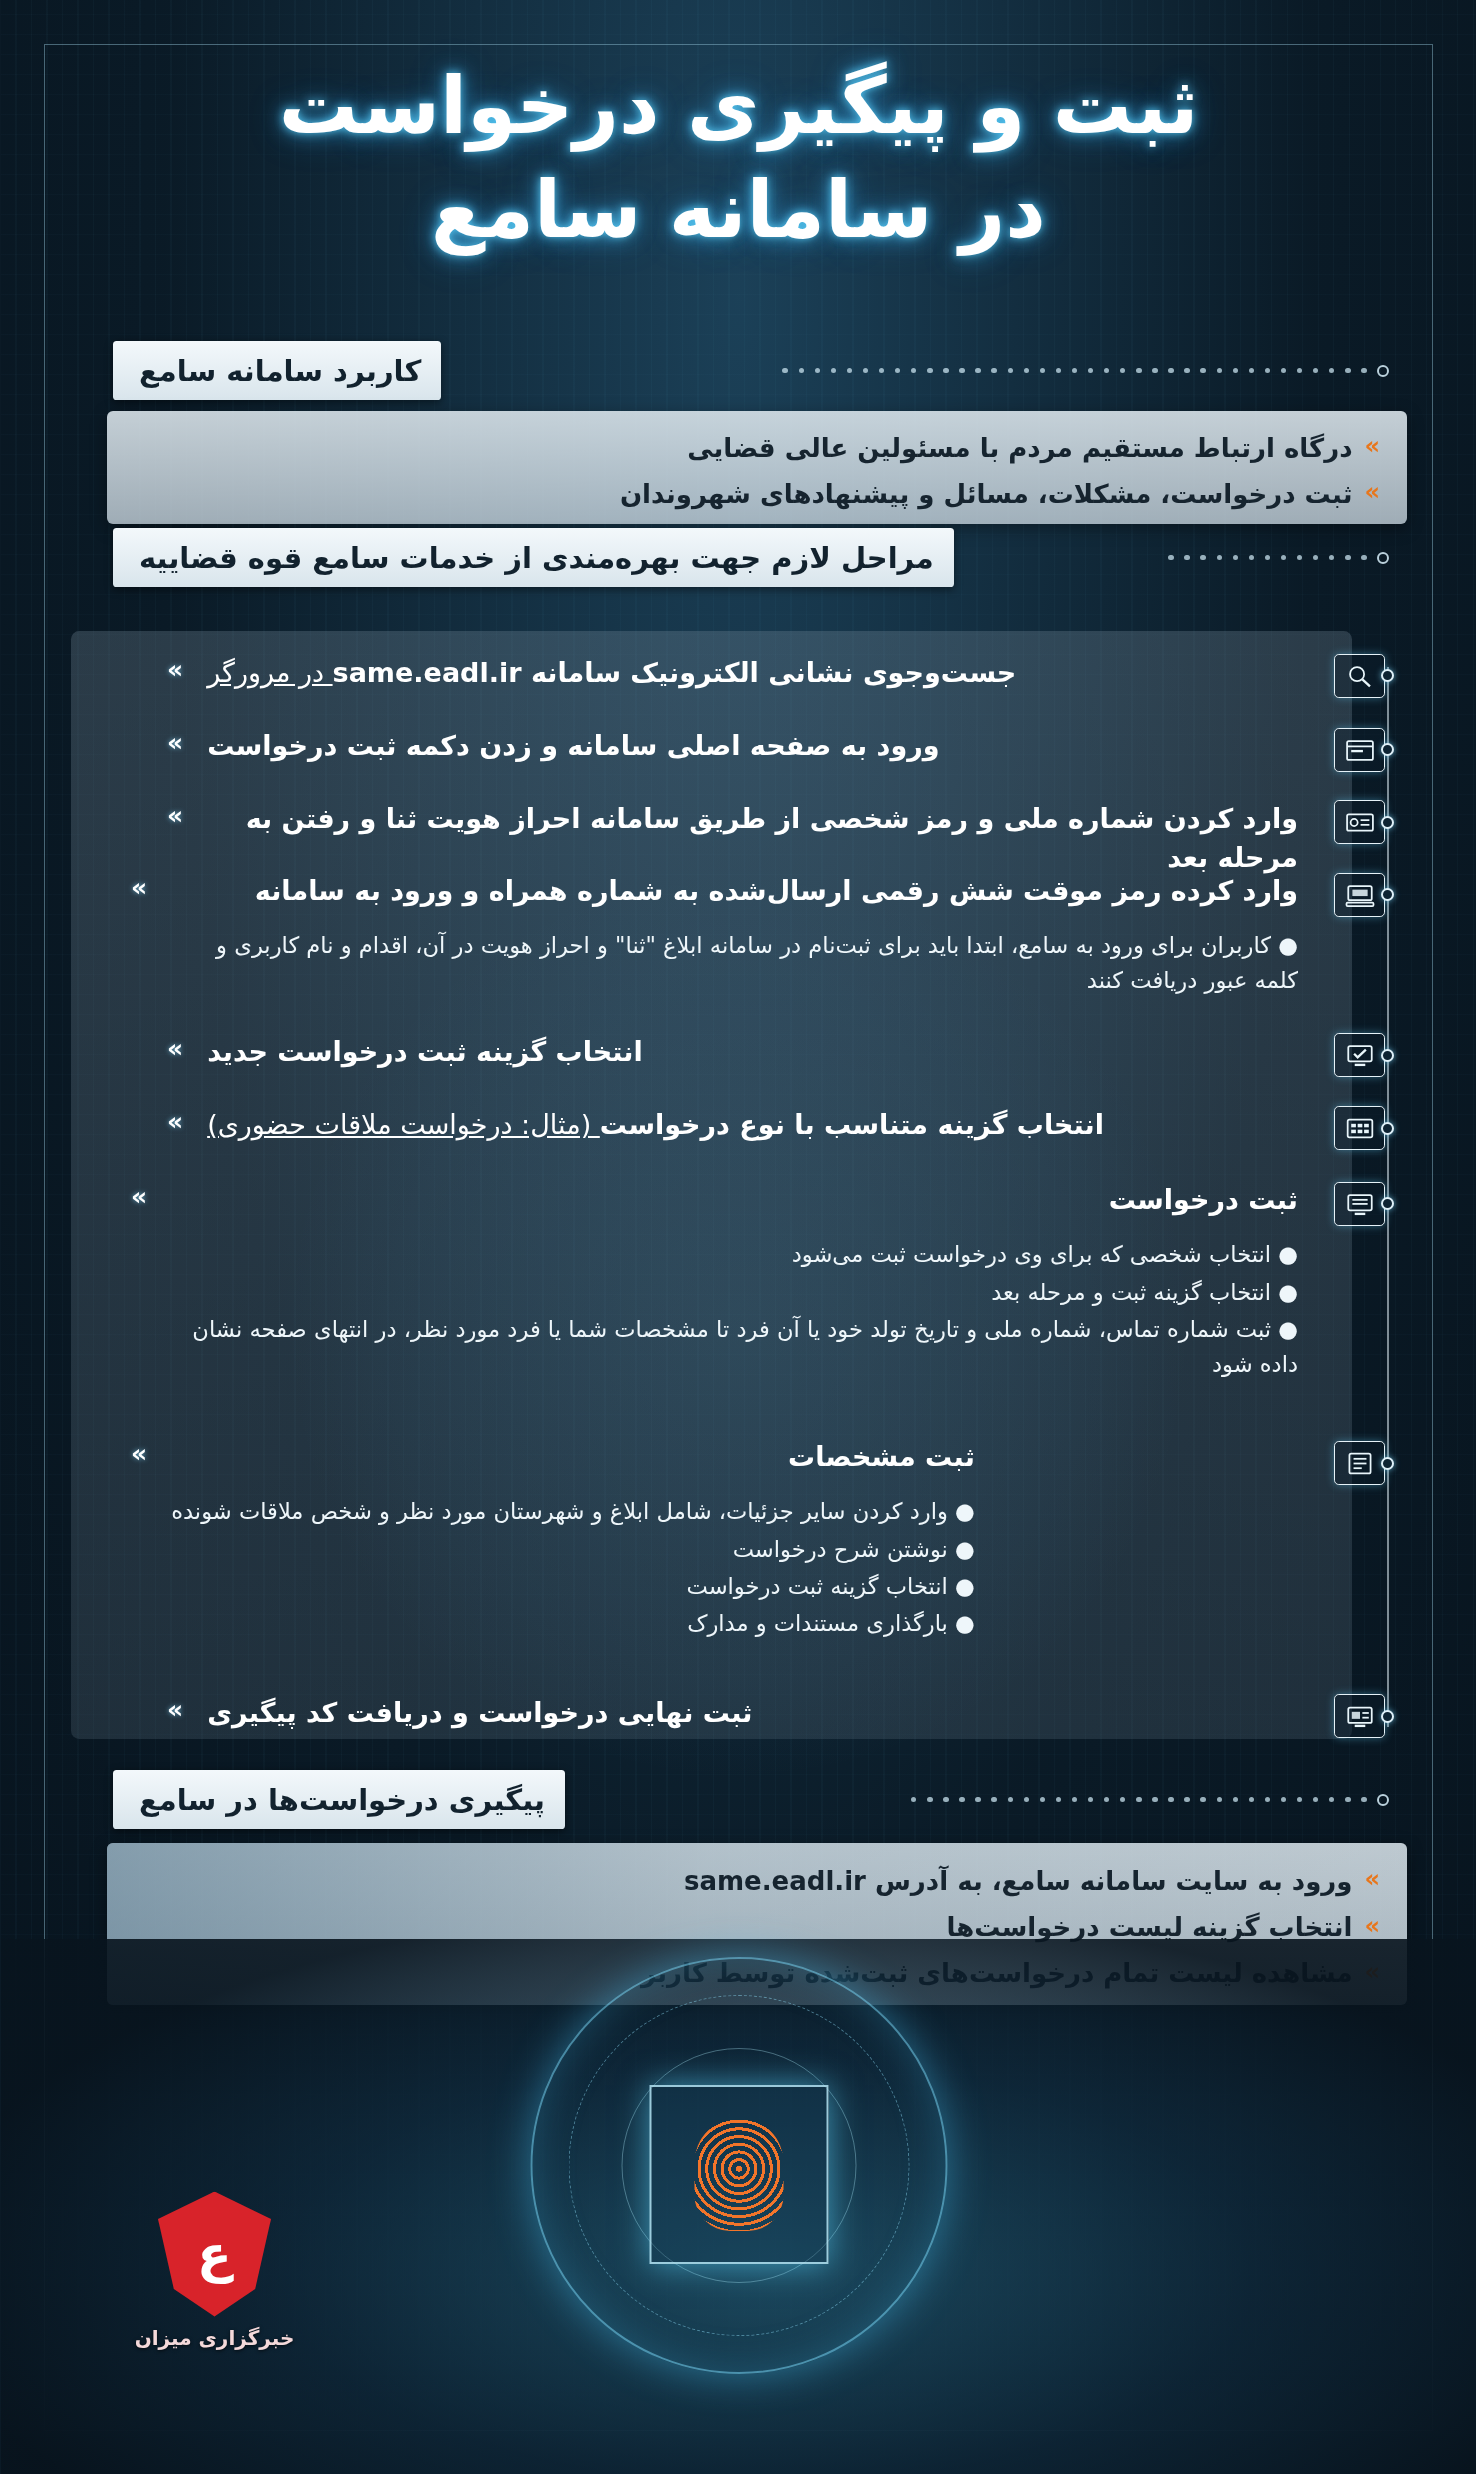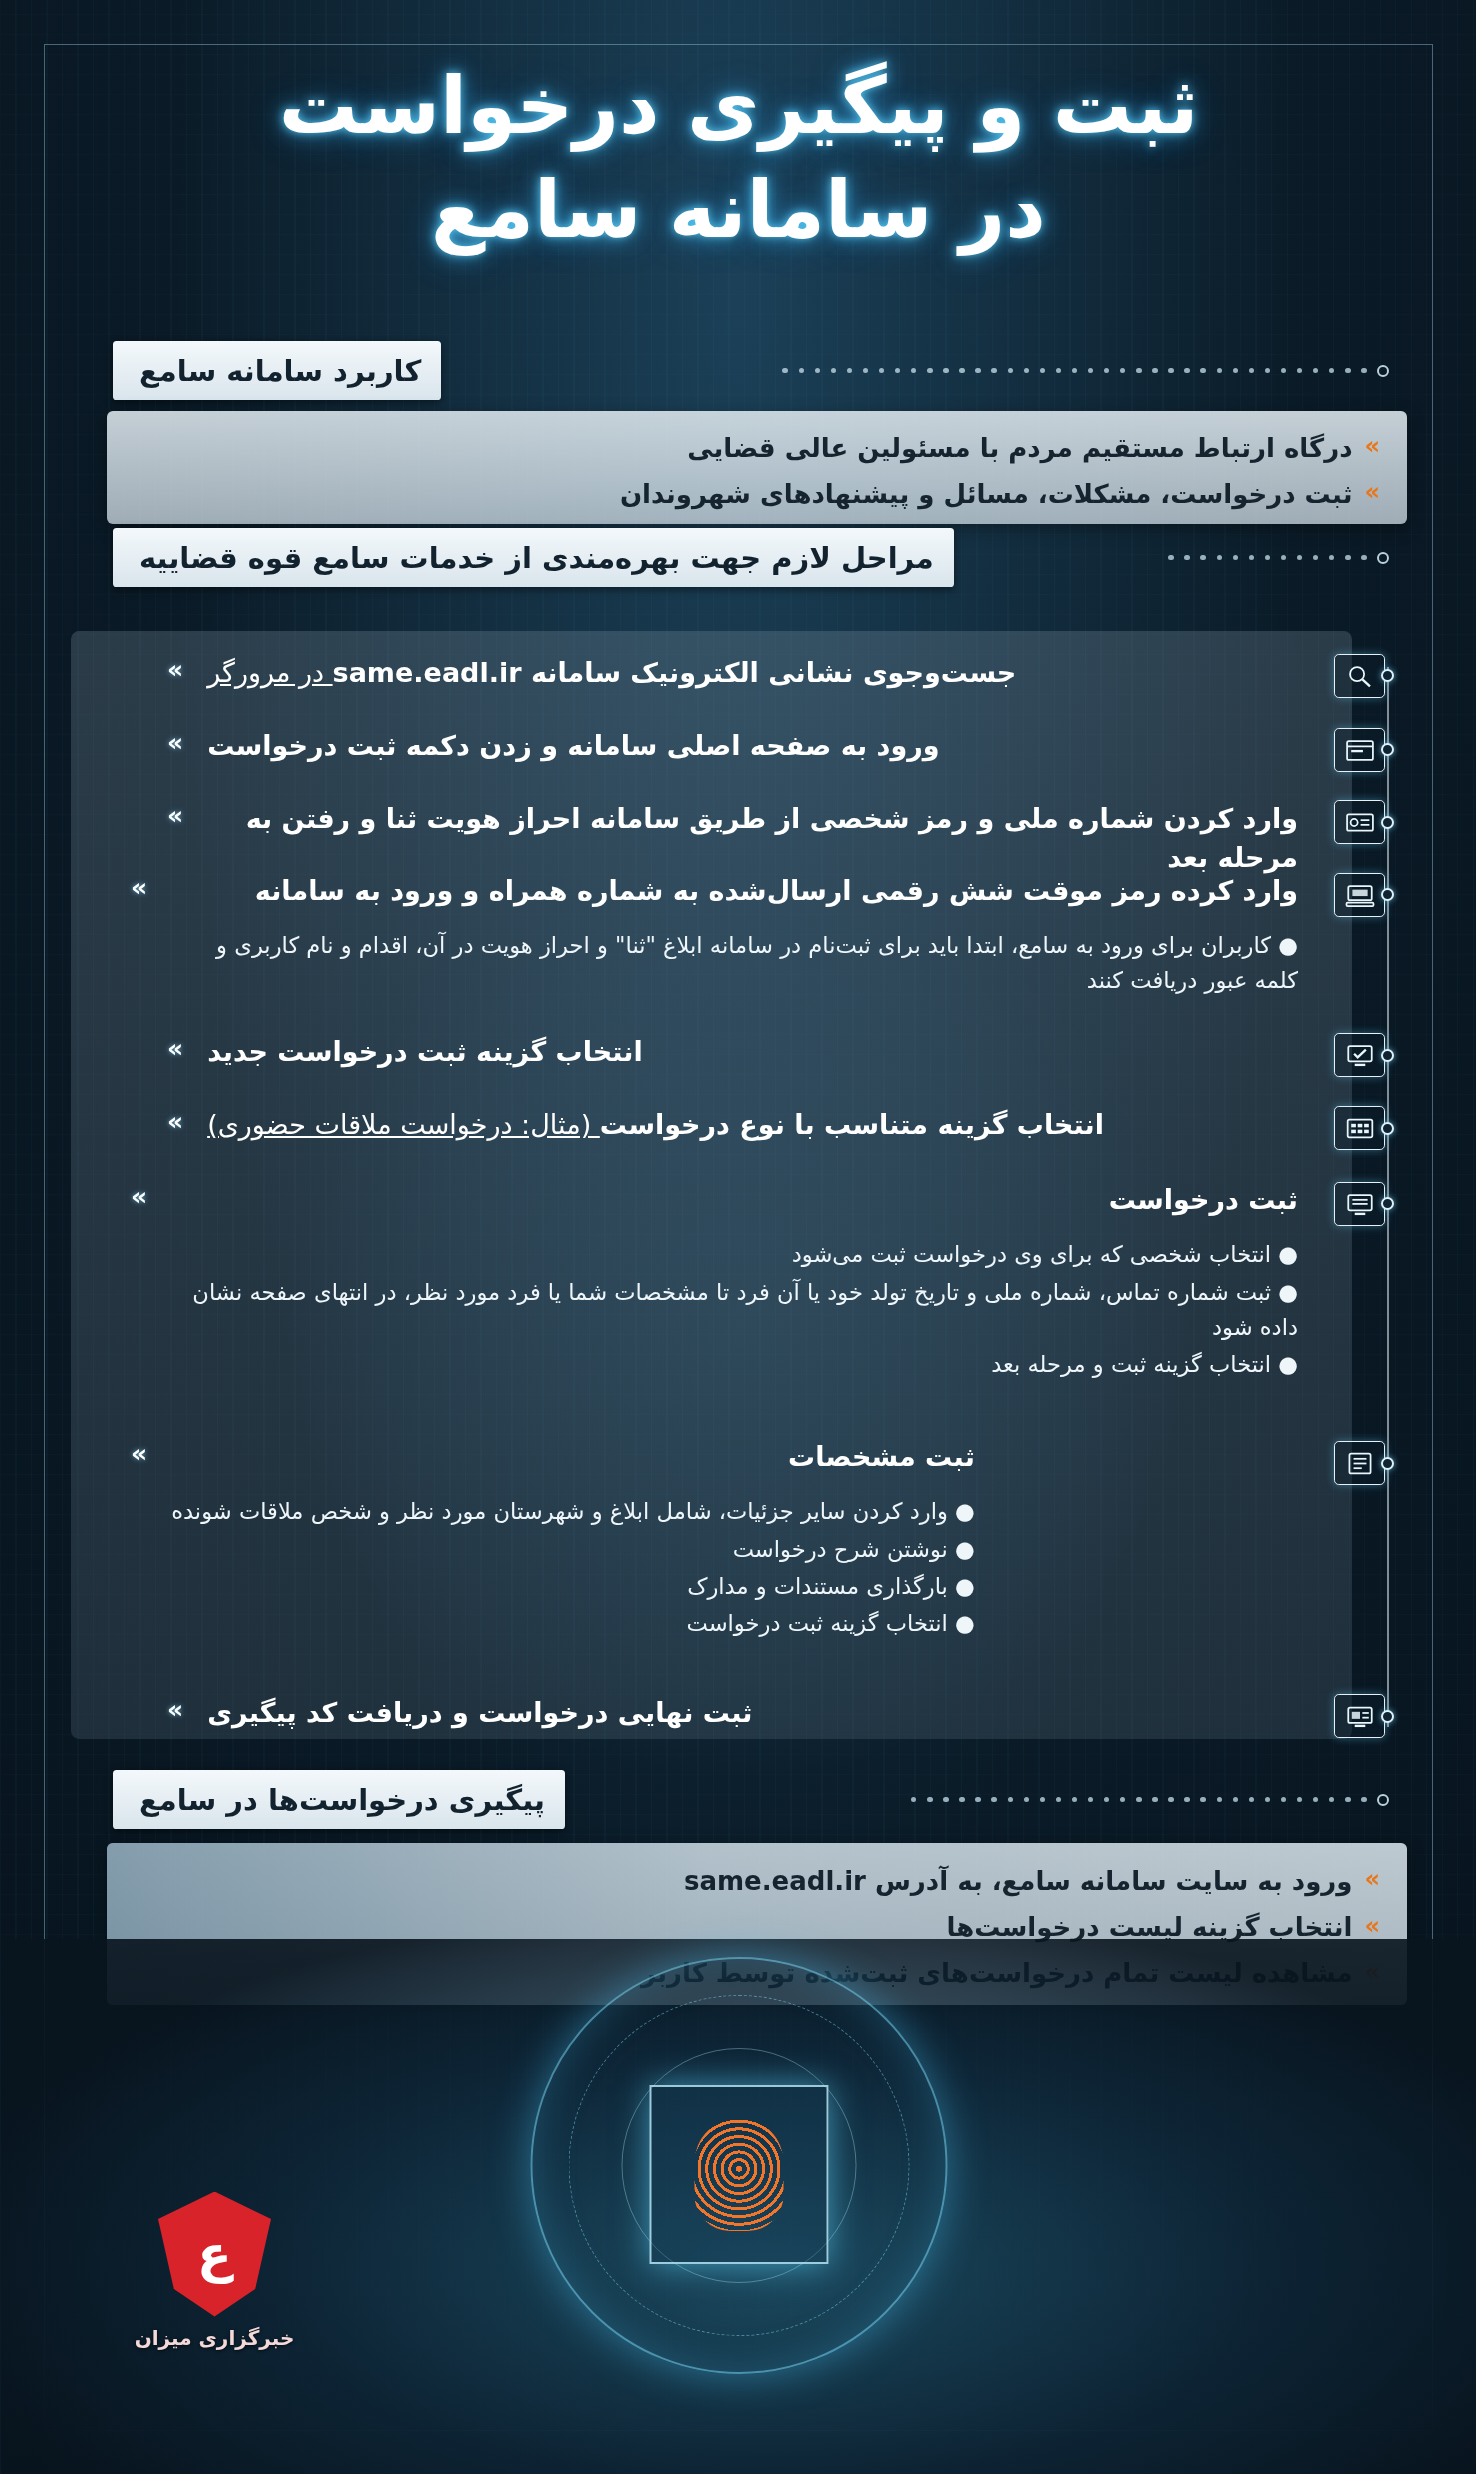--- a/index.html
+++ b/index.html
@@ -513,44 +513,44 @@
         <line x1="14" y1="22" x2="40" y2="22" stroke="#e9f6fb" stroke-width="3"></line>
         <rect x="18" y="37" width="18" height="4" fill="#e9f6fb"></rect>
       </svg>
   </div>
   <div class="node" style="top:1197px; left:1381px;"></div>
   <div class="step" style="top:1180px; left:131px; right:179px;">
     <div class="body">
       <div class="heading">ثبت درخواست</div>
       <div class="sub">
         <div>● انتخاب شخصی که برای وی درخواست ثبت می‌شود</div>
+        <div>● انتخاب گزینه ثبت و مرحله بعد</div>
         <div>● ثبت شماره تماس، شماره ملی و تاریخ تولد خود یا آن فرد تا مشخصات شما یا فرد مورد نظر، در انتهای صفحه نشان داده شود</div>
-        <div>● انتخاب گزینه ثبت و مرحله بعد</div>
       </div>
     </div>
     <div class="chev">»</div>
   </div>
 
   <div class="icon-box" style="top:1441px; left:1334px;">
     <svg viewBox="0 0 54 46">
         <rect x="9" y="6" width="36" height="34" rx="3" fill="none" stroke="#e9f6fb" stroke-width="3"></rect>
         <line x1="16" y1="15" x2="38" y2="15" stroke="#e9f6fb" stroke-width="3"></line>
         <line x1="16" y1="23" x2="38" y2="23" stroke="#e9f6fb" stroke-width="3"></line>
         <line x1="16" y1="31" x2="30" y2="31" stroke="#e9f6fb" stroke-width="3"></line>
       </svg>
   </div>
   <div class="node" style="top:1457px; left:1381px;"></div>
   <div class="step" style="top:1437px; left:131px; right:179px;">
     <div class="body">
       <div class="heading">ثبت مشخصات</div>
       <div class="sub">
         <div>● وارد کردن سایر جزئیات، شامل ابلاغ و شهرستان مورد نظر و شخص ملاقات شونده</div>
         <div>● نوشتن شرح درخواست</div>
+        <div>● انتخاب گزینه ثبت درخواست</div>
         <div>● بارگذاری مستندات و مدارک</div>
-        <div>● انتخاب گزینه ثبت درخواست</div>
       </div>
     </div>
     <div class="chev">»</div>
   </div>
 
   <div class="icon-box" style="top:1694px; left:1334px;">
     <svg viewBox="0 0 54 46">
         <rect x="7" y="8" width="40" height="26" rx="3" fill="none" stroke="#e9f6fb" stroke-width="3"></rect>
         <rect x="13" y="15" width="14" height="12" fill="#e9f6fb" opacity=".85"></rect>
         <line x1="31" y1="17" x2="42" y2="17" stroke="#e9f6fb" stroke-width="3"></line>

